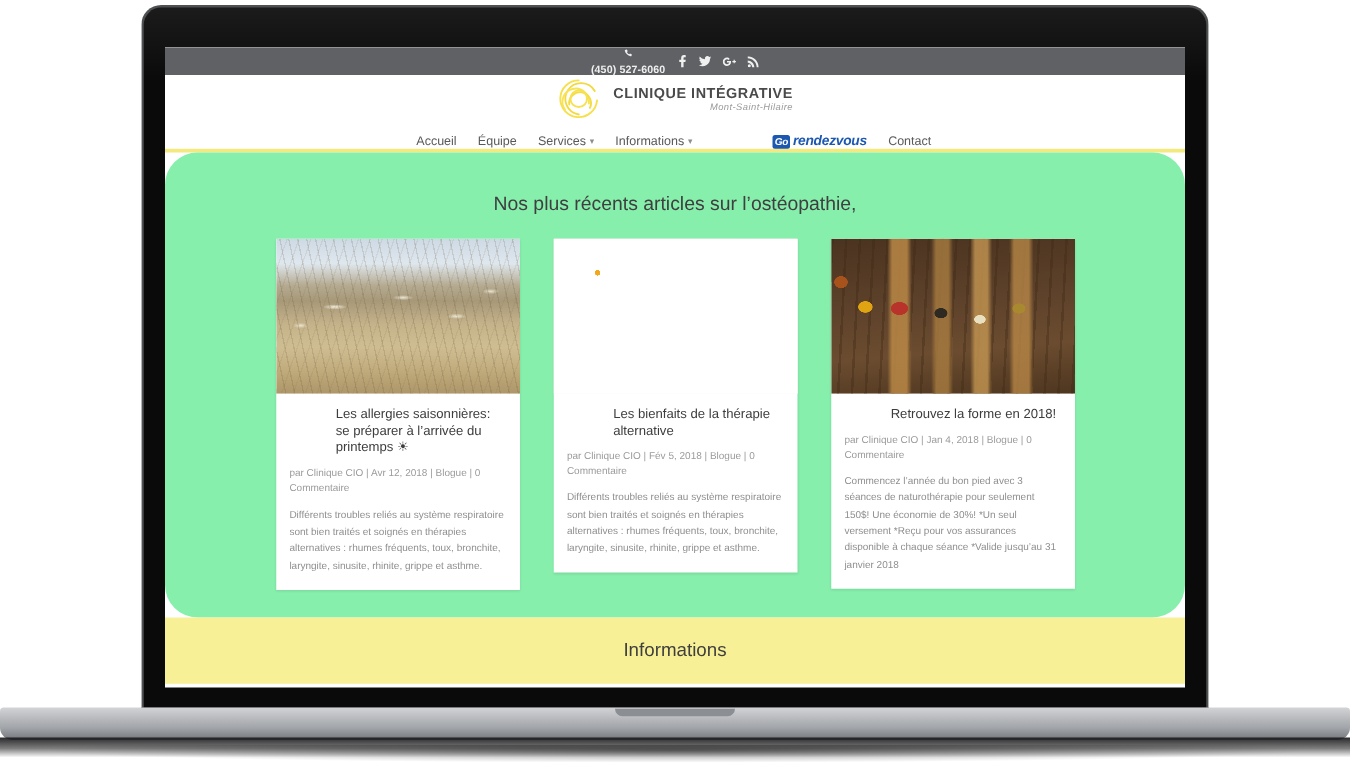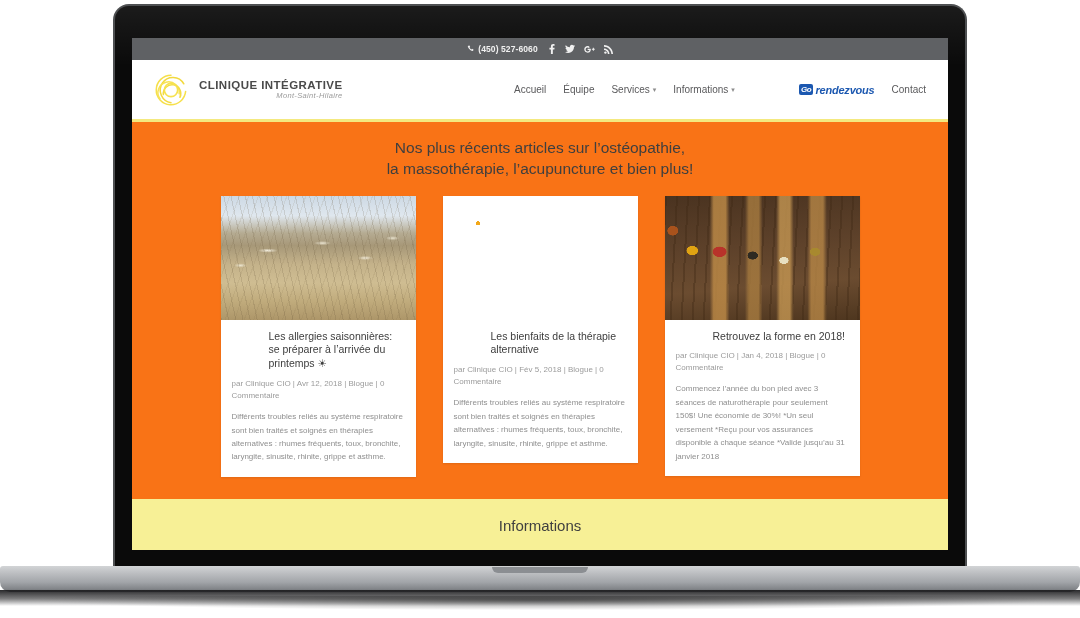--- a/index.html
+++ b/index.html
@@ -79,30 +79,31 @@
 
   
   #topbar {
     height: 22px;
     background: #5f6164;
     display: flex; align-items: center; justify-content: center;
     gap: 9px;
     color: #f0f0f0;
     font-size: 8.5px;
   }
-  #topbar .phone { display:flex; align-items:center; gap:3px; font-weight:600; letter-spacing:.1px;}
+  #topbar .phone { display:flex; align-items:center; gap:3px; font-weight:600; letter-spacing:.1px;flex-direction:column;}
   #topbar .sico { font-size: 10px; font-weight: 700; line-height: 1; display:inline-block; }
   #topbar .sico svg { display:block; }
 
   
   #header {
     height: 62px; background:#fff;
     display:flex; align-items:center; justify-content:space-between;
     padding: 0 22px 0 20px;
     border-bottom: 3px solid #f4e97f;
+    flex-direction: column;
   }
   #brand { display:flex; align-items:center; gap:9px; }
   #brand-mark { width: 38px; height: 38px; position: relative; }
   #brand-text { line-height: 1.05; }
   .brand-name {
     font-size: 11.5px; font-weight: 700; color:#4a4a4a;
     letter-spacing: .45px;
   }
   .brand-sub {
     font-size: 7.5px; color:#9a9a9a; font-style: italic;
@@ -120,21 +121,21 @@
     color:#1c58b0; font-style: italic; font-weight:700;
     font-size: 11px; letter-spacing:-.2px;padding-left:47px;
   }
   #rdv-logo .go {
     background:#1c58b0; color:#fff; font-size:8px; font-style:italic;
     font-weight:700; padding:0 2px; border-radius:2px; line-height:11px;
     letter-spacing:-.3px;
   }
 
   
-  #blog-section { background:#f97316; padding: 16px 0 22px; }
+  #blog-section { background:#86efac; padding: 32px 0 22px; border-radius: 26px; }
   #blog-heading {
     text-align:center; color:#3f3f3f;
     font-size: 15.5px; line-height: 1.34; font-weight: 400;
     padding: 0 30px 16px;
   }
   #cards {
     display:flex; justify-content:center; align-items:flex-start;
     gap: 27px;
   }
   .card {
@@ -296,21 +297,20 @@
           </div>
           <div class="nav-item">
             <span>Contact</span>
           </div>
         </div>
       </div>
 
       <div id="blog-section">
         <div id="blog-heading">
           <div>Nos plus récents articles sur l’ostéopathie,</div>
-          <div>la massothérapie, l’acupuncture et bien plus!</div>
         </div>
 
         <div id="cards">
 
           <div class="card">
             <div class="card-img">
               <div class="photo-wheat"></div>
             </div>
             <div class="card-body">
               <div class="card-title">Les allergies saisonnières: se préparer à l’arrivée du printemps ☀</div>

